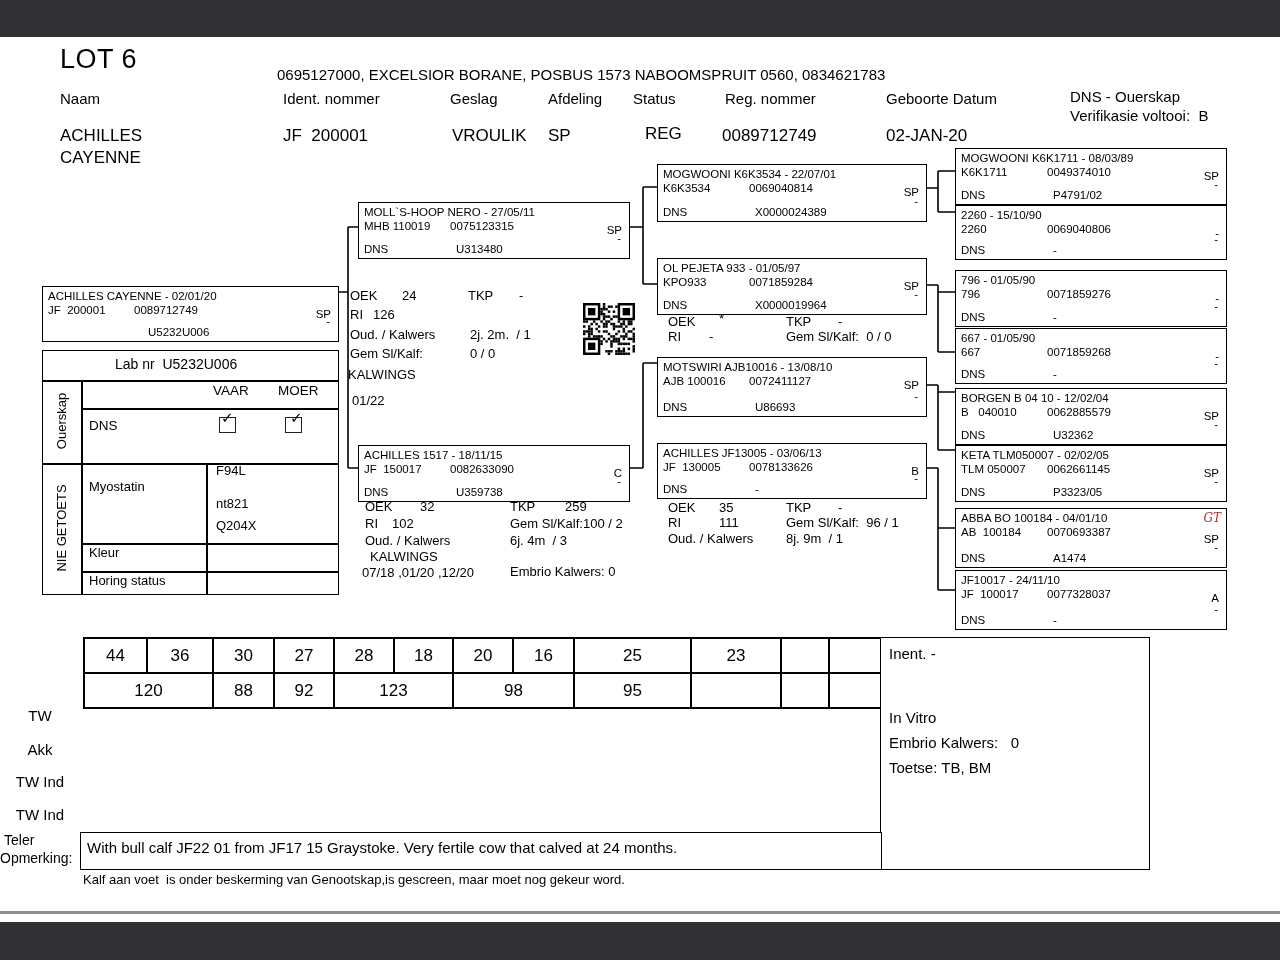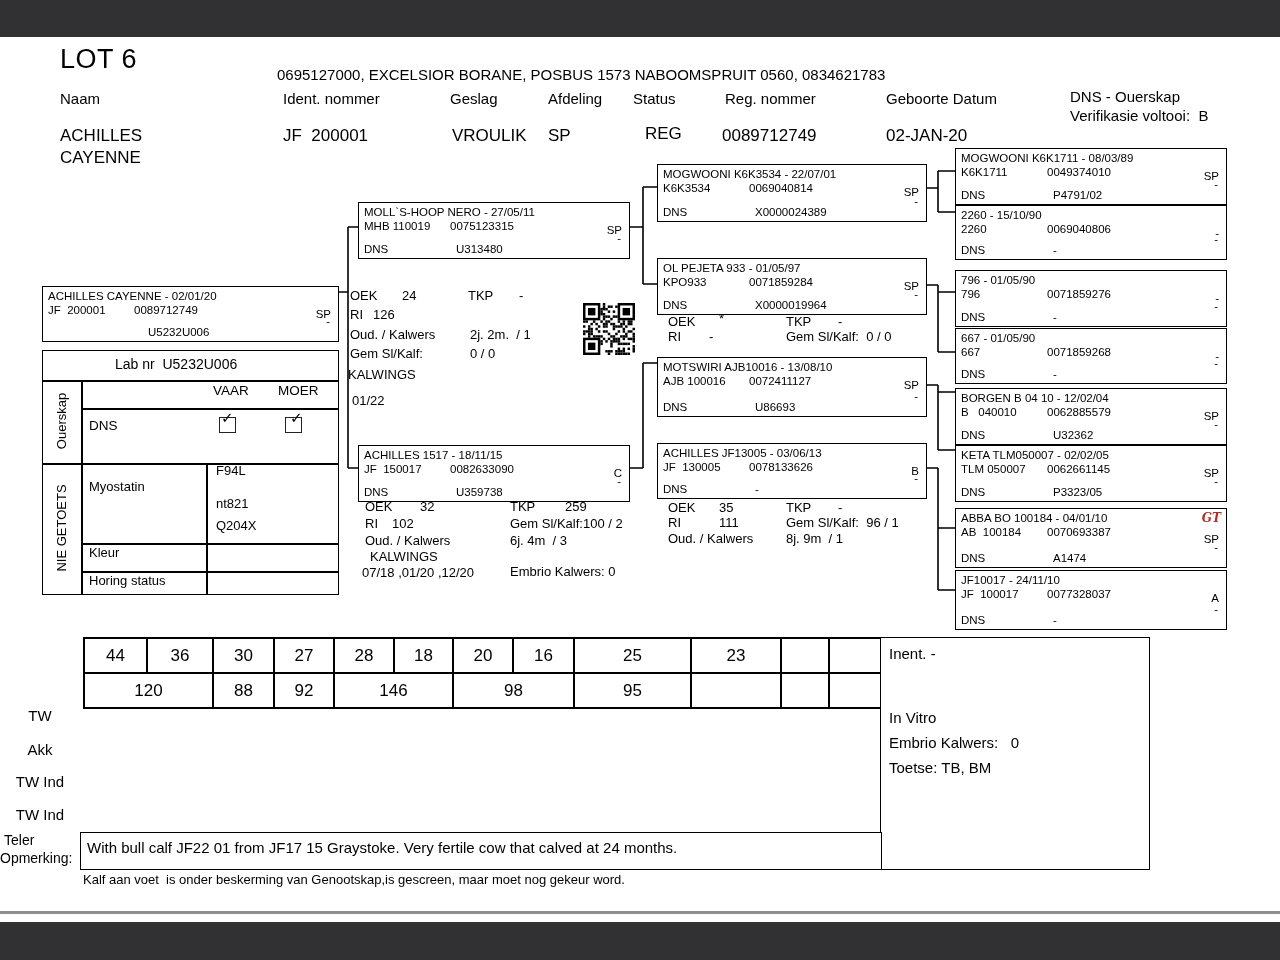--- a/index.html
+++ b/index.html
@@ -11,21 +11,21 @@
   
   .pbox{position:absolute;border:1.5px solid #000;background:#fff;font-size:11.5px;line-height:14px}
   .pb-title{padding:2px 5px 0;white-space:pre}
   .pb-line2{padding:0 5px;display:flex;white-space:pre}
   .pb-id{min-width:86px;white-space:pre}
   .pb-flag{position:absolute;right:7px;top:20px}
   .pb-dash{position:absolute;right:8px;bottom:13px}
   .pb-dns{position:absolute;left:5px;right:26px;bottom:2px;white-space:pre}
   .pb-dnsv{position:absolute;left:92px;white-space:pre}
   .gt{position:absolute;right:5px;top:2px;color:#b03028;font-family:"DejaVu Serif",serif;
-      font-style:italic;font-weight:bold;font-size:12px}
+      font-style:italic;font-weight:normal;font-size:12px}
   
   .hl{position:absolute;background:#000;height:1.5px}
   .vl{position:absolute;background:#000;width:1.5px}
   .vlab{position:absolute;font-size:13px;white-space:nowrap;transform:translate(-50%,-50%) rotate(-90deg)}
   .cb{position:absolute;width:15px;height:14px;border:1.5px solid #222}
   .cb span{position:absolute;left:1px;top:-7px;font-size:15px;font-weight:600;white-space:pre}
   .cb.m span{left:4px}
   
   table.grid{position:absolute;border-collapse:collapse;table-layout:fixed}
   table.grid td{border:2px solid #000;text-align:center;padding:0;vertical-align:middle;overflow:hidden}
@@ -450,21 +450,21 @@
       <td>16</td>
       <td>25</td>
       <td>23</td>
       <td></td>
       <td></td>
     </tr>
     <tr class="dr r-t2">
       <td colspan="2">120</td>
       <td>88</td>
       <td>92</td>
-      <td colspan="2">146</td>
+      <td colspan="2">123</td>
       <td colspan="2">98</td>
       <td>95</td>
       <td></td>
       <td></td>
       <td></td>
     </tr>
   </tbody>
     </table>
 
   <div class="bigbox" style="left:880px;top:637px;width:268px;height:231px">

